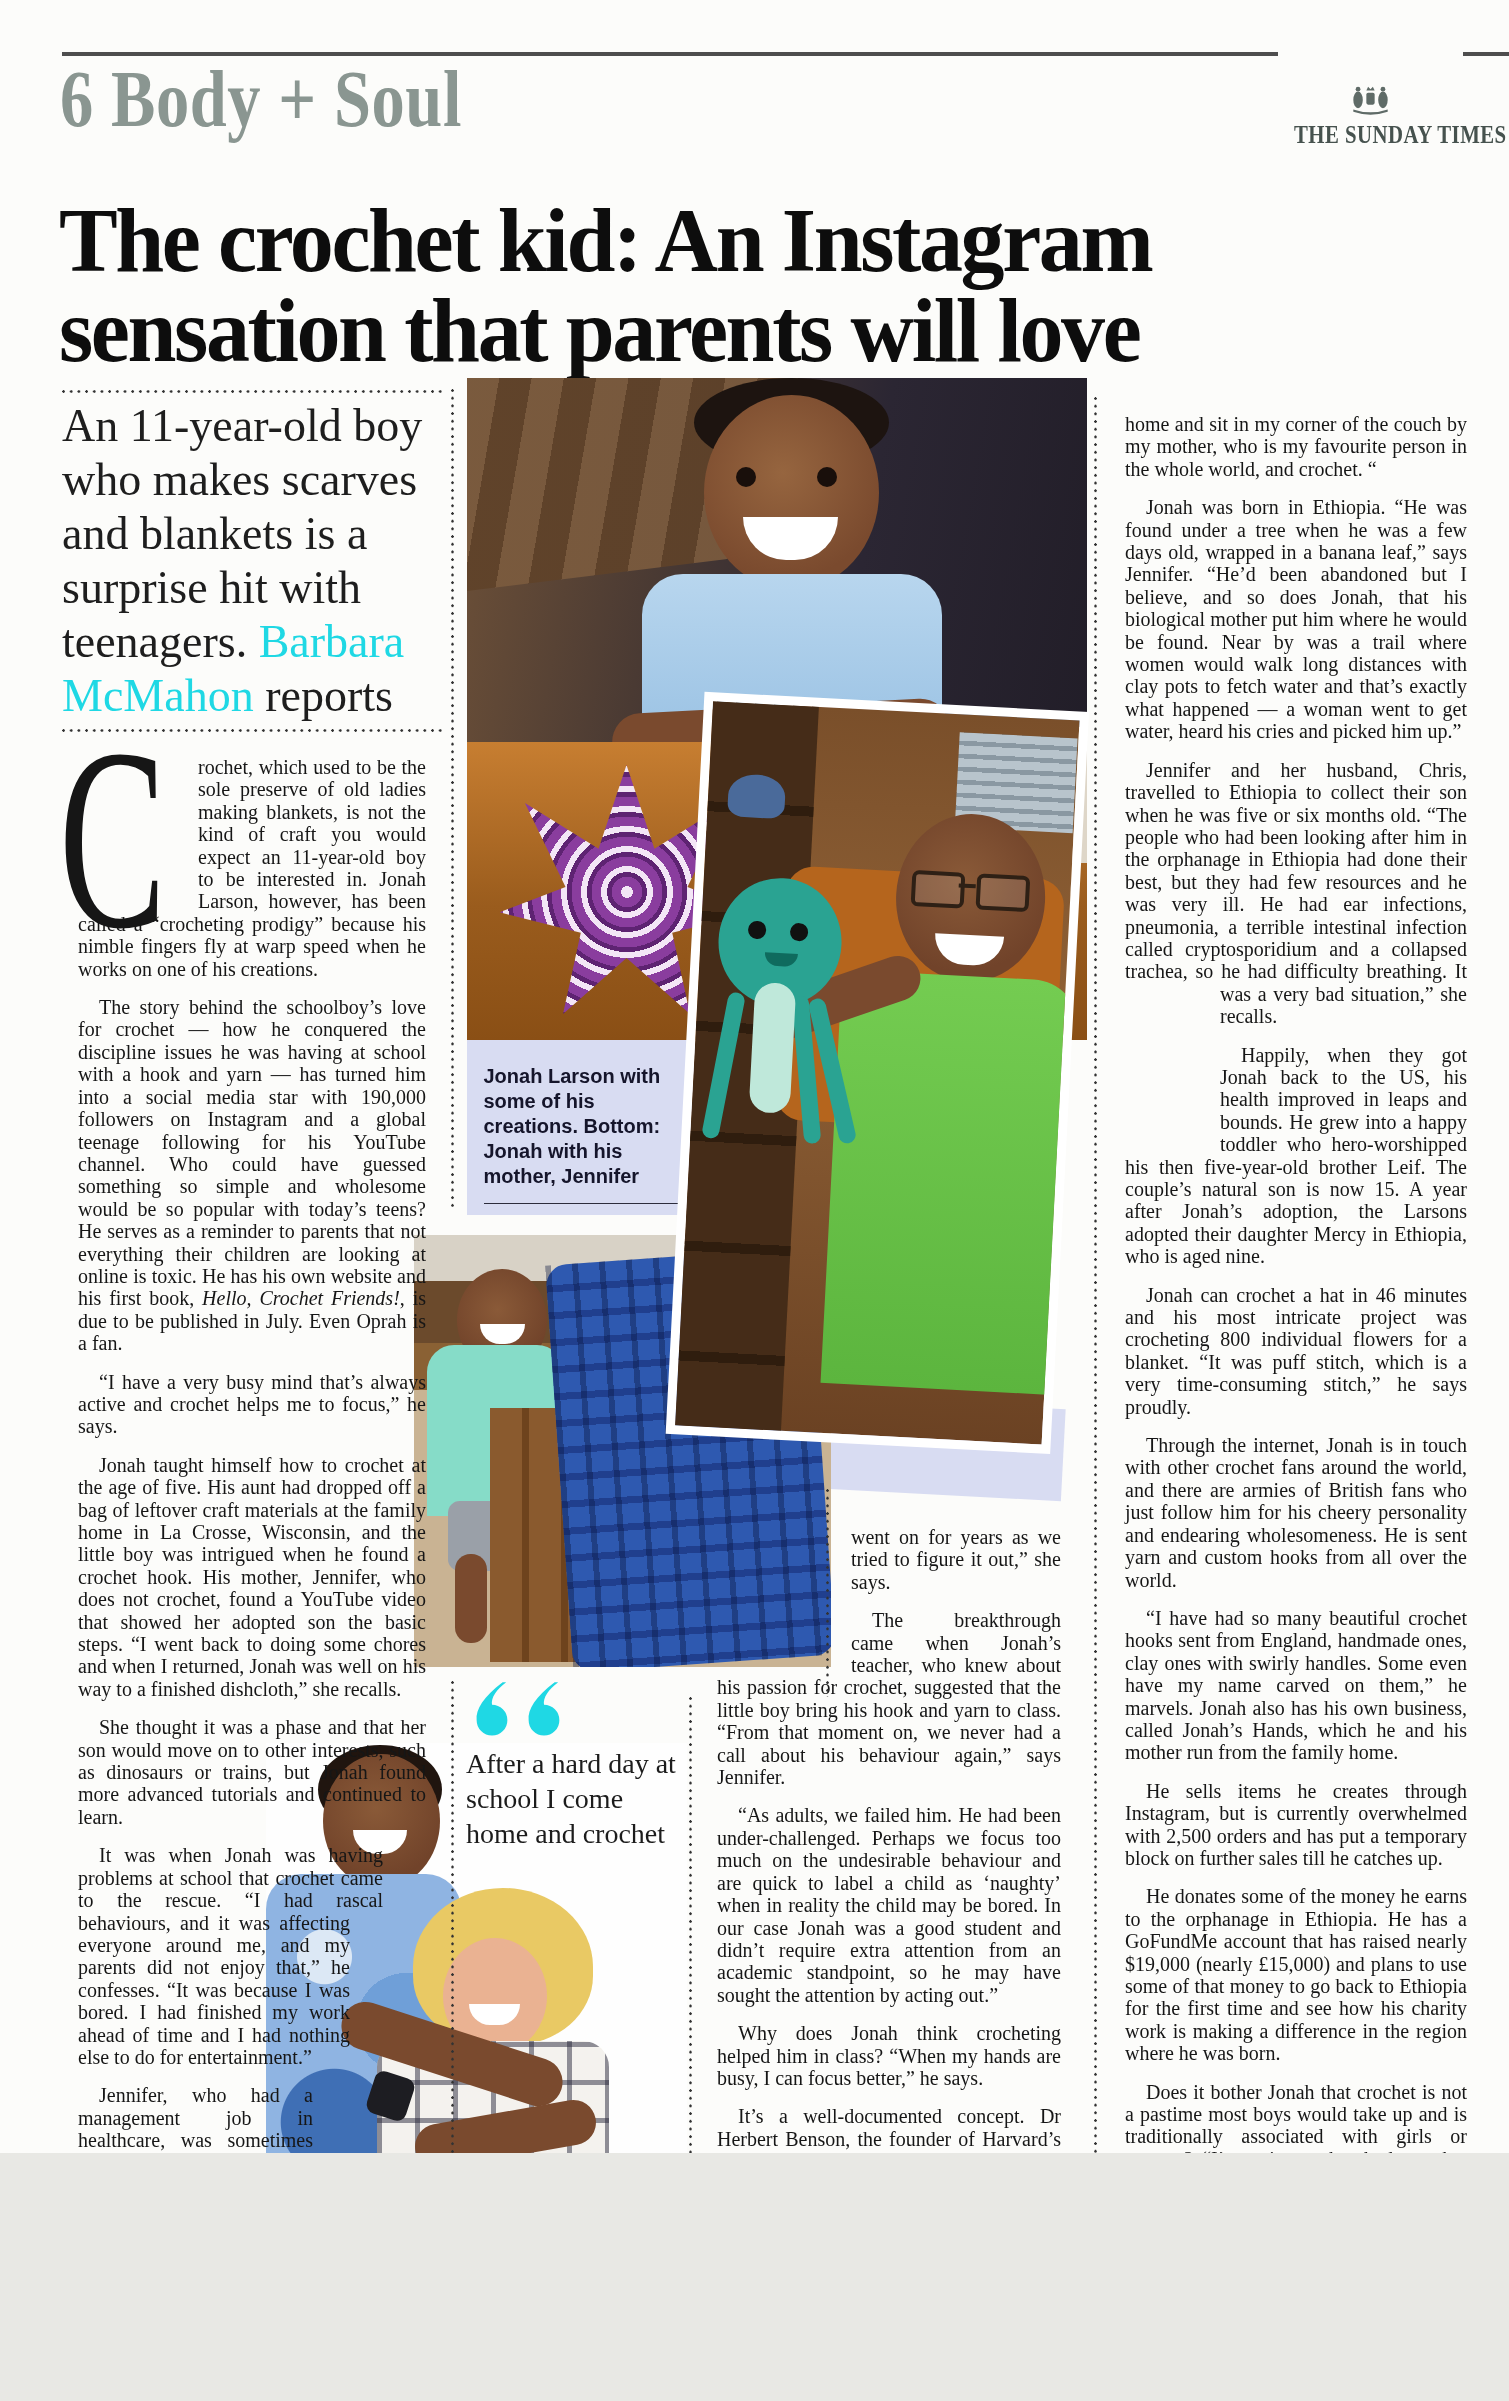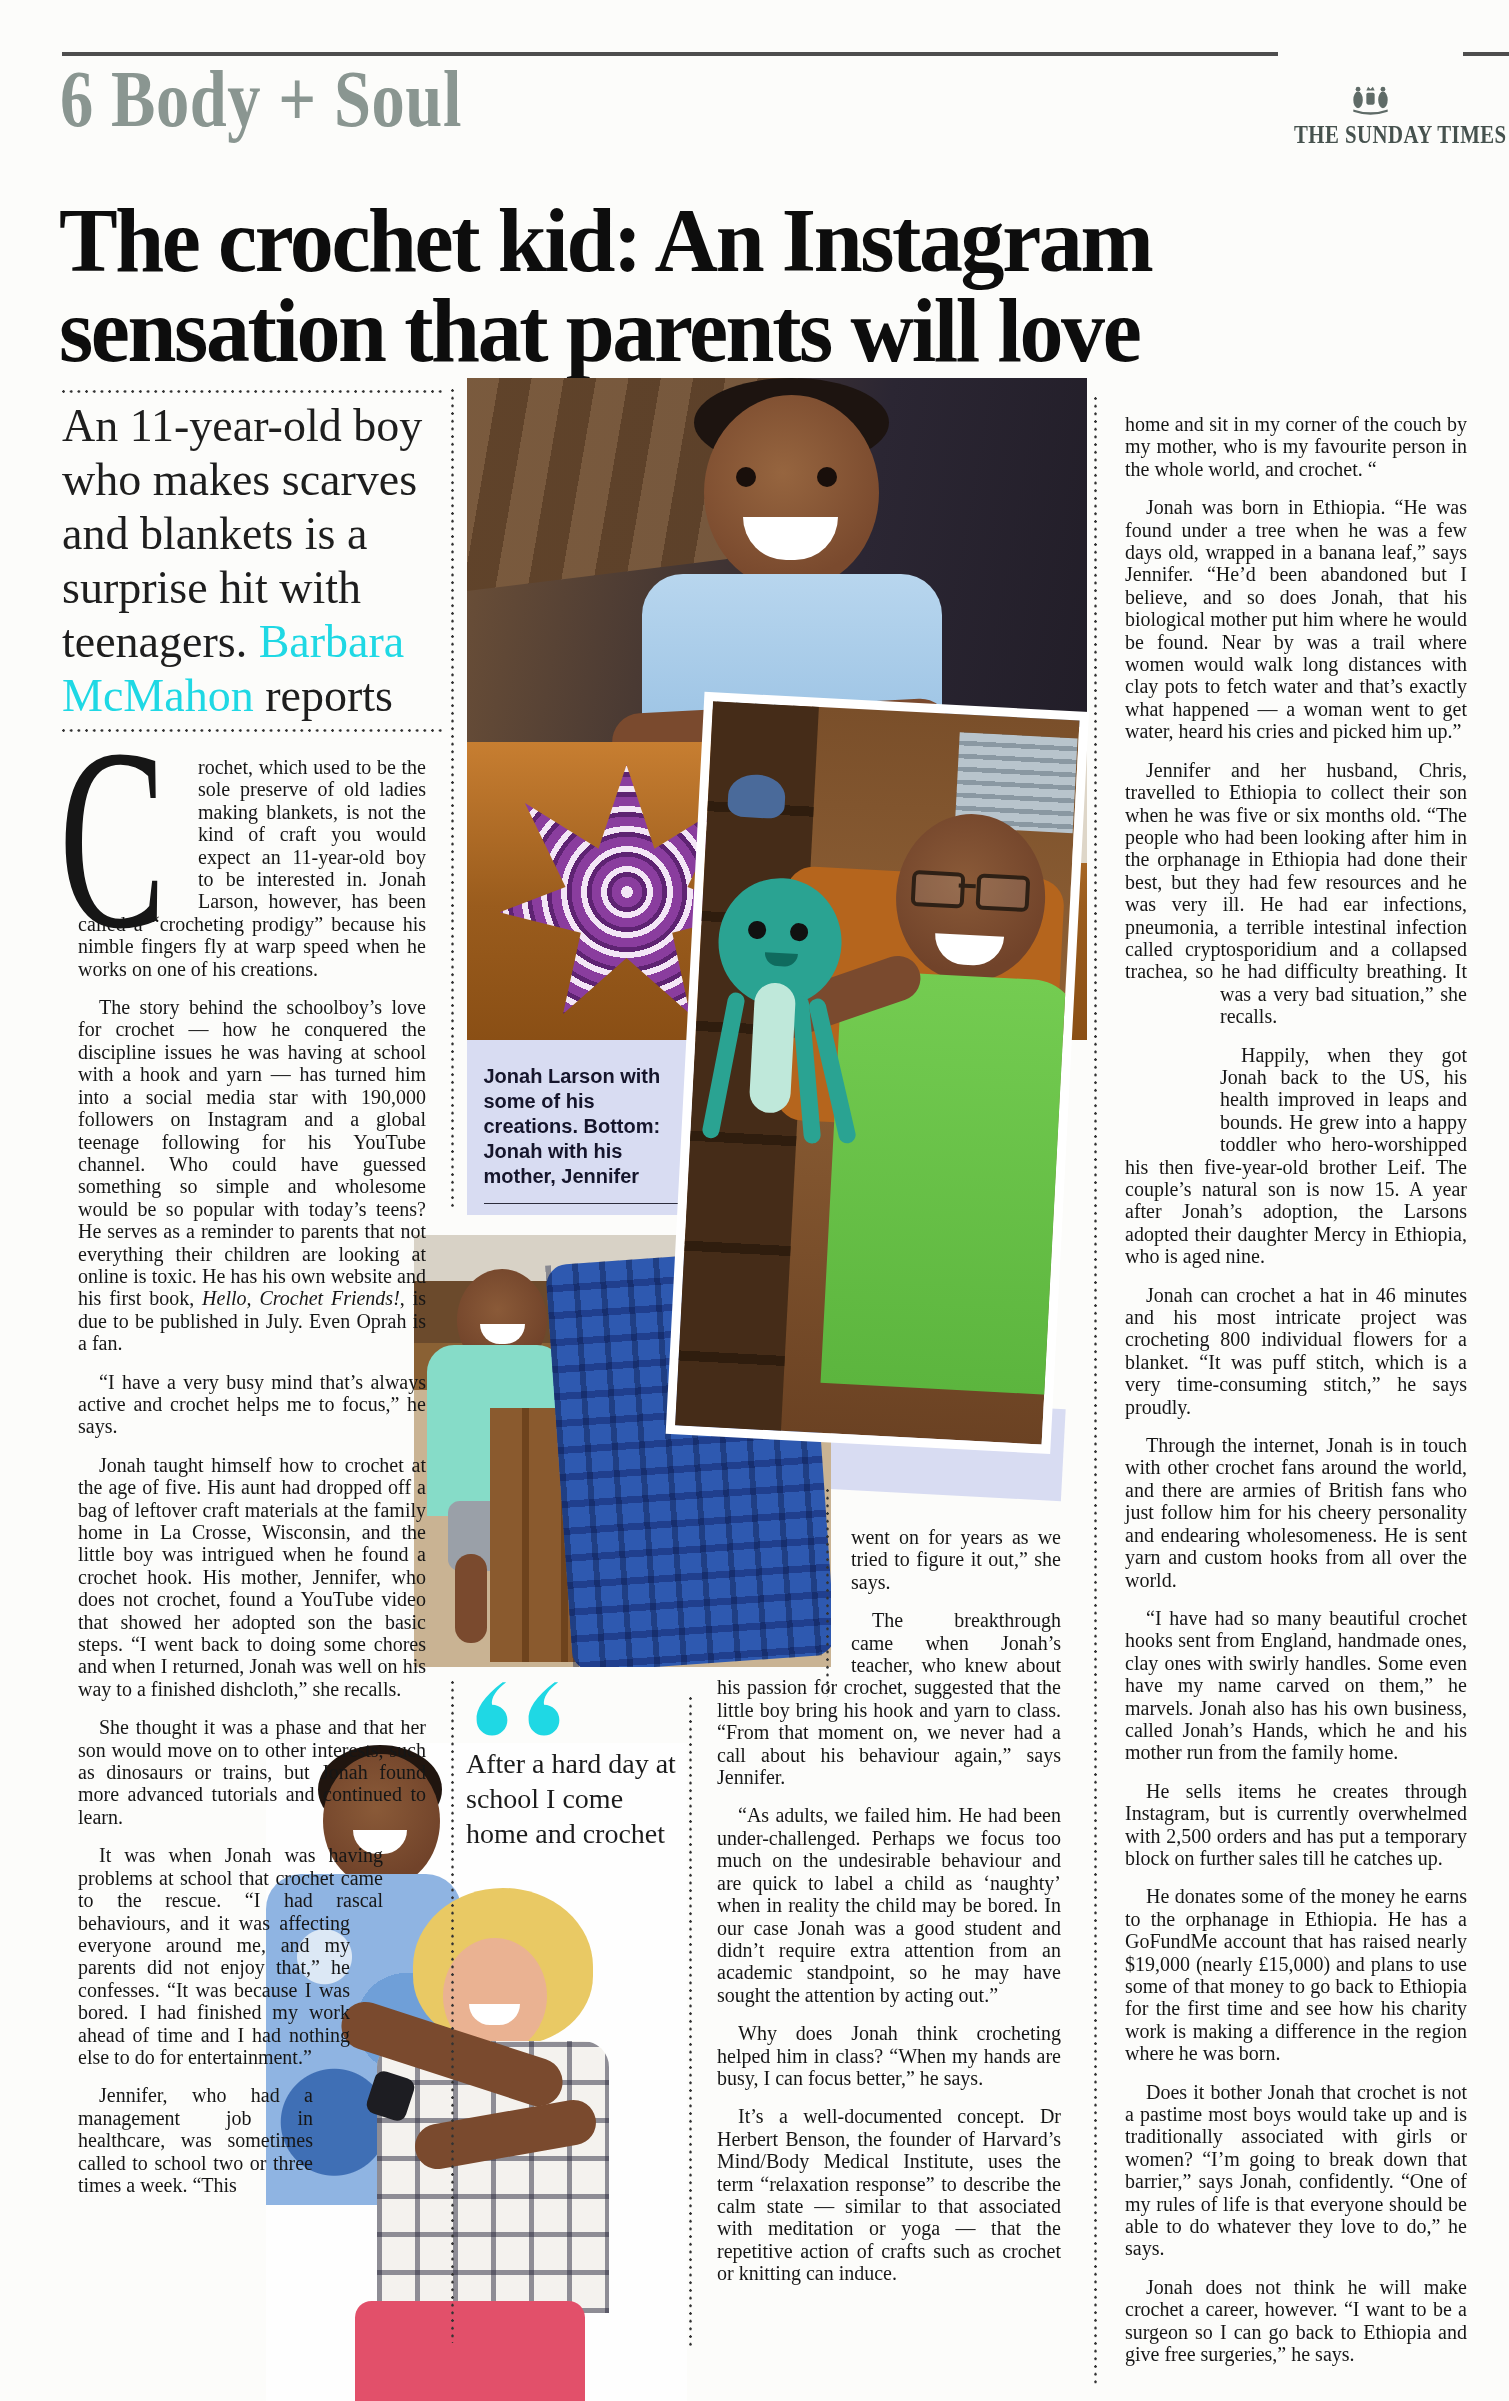--- a/index.html
+++ b/index.html
@@ -1,16 +1,16 @@
 <!DOCTYPE html>
 <html style="font-size:9.5px"><head>
 <meta charset="utf-8">
 <style>
   html,body{margin:0;padding:0;background:#e8e8e4;}
-  .page{position:relative;width:1510px;height:2401px;background:#fcfcfa;overflow:hidden;
+  .page{position:relative;width:1510px;height:2153px;background:#fcfcfa;overflow:hidden;
         font-family:"Liberation Serif", serif;color:#161616;}
 
   
   .rule{position:absolute;background:#4e4e4e;height:4.1px;}
   .rule-l{left:62px;top:52px;width:1216px;}
   .rule-r{left:1463px;top:52px;width:47px;}
   .section-title{position:absolute;left:60px;top:54px;font-size:70px;font-weight:bold;
         color:#8a9691;white-space:nowrap;transform:scale(.95,1.14);transform-origin:left top;letter-spacing:0.6px;}
   .masthead{position:absolute;left:1275px;top:82px;width:190px;text-align:center;color:#46524e;}
   .masthead .crest{display:block;margin:0 auto;}

